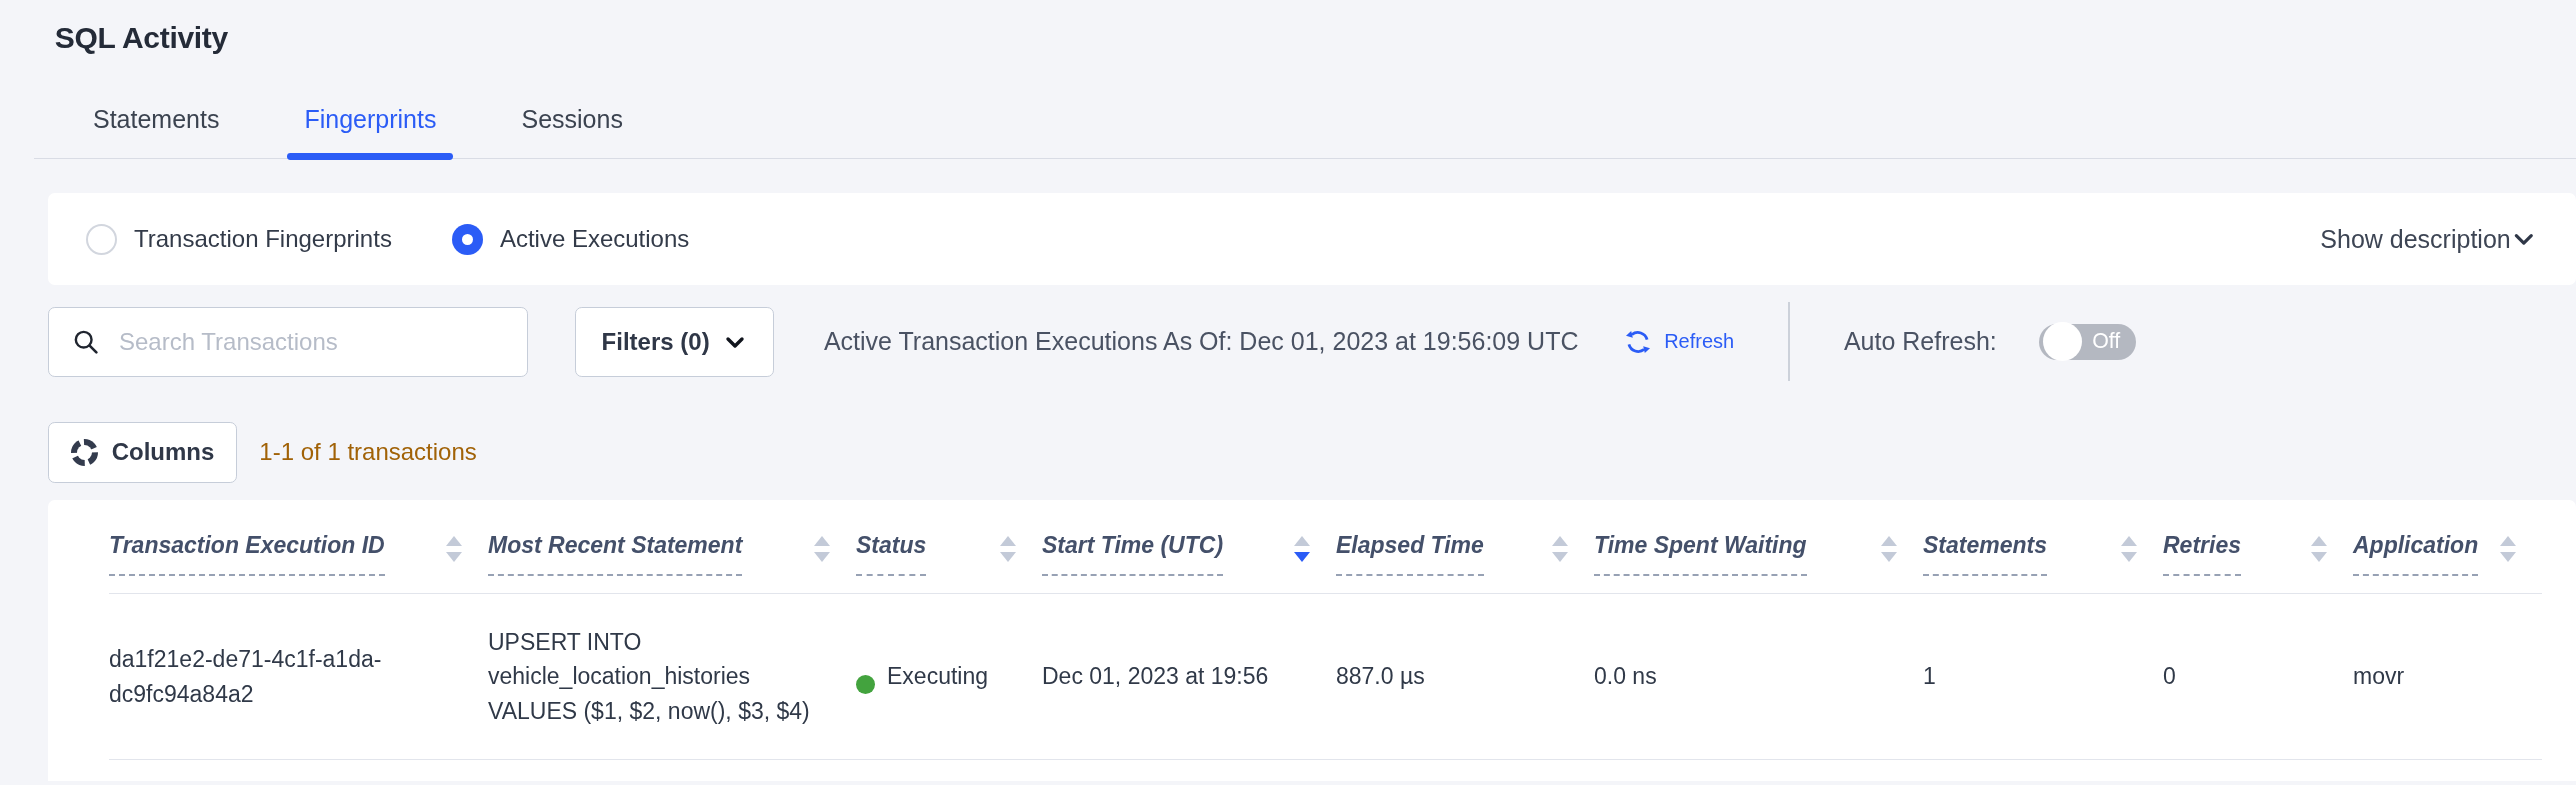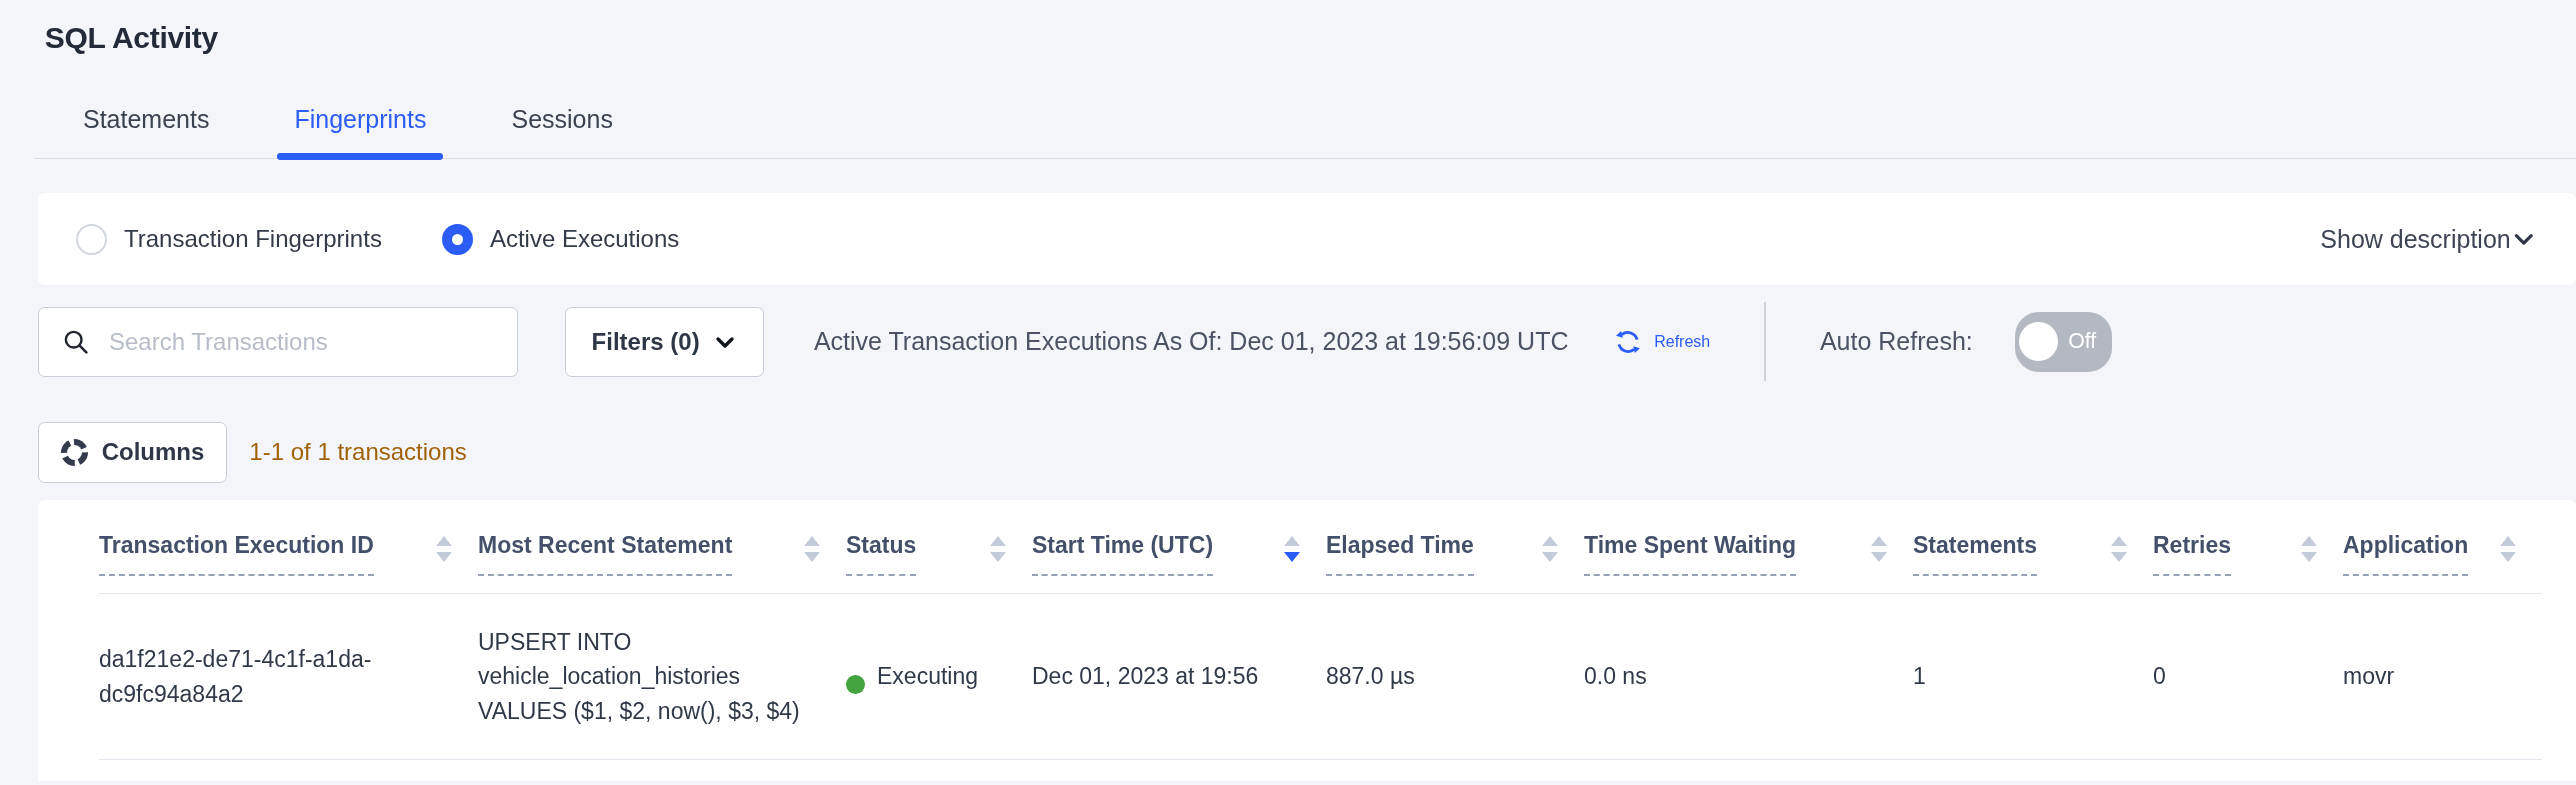--- a/index.html
+++ b/index.html
@@ -9,21 +9,21 @@
     --text:#394455; --text-dark:#242b38; --head:#44506a;
     --muted-dash:#97a1b4; --arrow:#c3cad8; --toggle:#b4b8c1;
   }
   *{box-sizing:border-box;}
   html,body{margin:0;padding:0;}
   body{
     width:2576px;height:785px;background:var(--bg);
     font-family:"Liberation Sans", sans-serif;color:var(--text);
     overflow:hidden;
   }
-  .content{padding-left:38px;}
+  .content{padding-left:48px;}
 
   
   .page-title{margin:0;padding:20.5px 0 0 6.8px;font-size:30px;font-weight:700;color:var(--text-dark);letter-spacing:-0.3px;}
   .tabs{display:flex;gap:51px;margin-top:50px;padding-left:28px;}
   .tab{position:relative;font-size:25px;color:#3b4350;padding:0 17px 24px 17px;cursor:pointer;}
   .tab.active{color:var(--accent);}
   .tab.active::after{content:"";position:absolute;left:0;right:0;bottom:-2.6px;height:6.8px;border-radius:3.4px;background:var(--accent);}
   .tabbar-divider{height:1.7px;background:#d9dce5;}
 
   
@@ -37,39 +37,39 @@
   .show-desc{margin-left:auto;margin-right:0;display:flex;align-items:center;font-size:25px;color:#3d4554;cursor:pointer;padding-right:1.7px;}
 
   
   .controls-row{margin-top:20.5px;display:flex;align-items:center;height:72px;gap:23px;}
   .search-box{width:480px;height:70px;background:#fff;border:1.7px solid var(--input-border);border-radius:6.8px;display:flex;align-items:center;padding:0 17px 0 22px;gap:17px;}
   .search-box input{border:none;outline:none;flex:1;font-size:24px;color:var(--text);font-family:inherit;background:transparent;}
   .search-box input::placeholder{color:#b6bcc8;}
   .btn{background:#fff;border:1.7px solid var(--input-border);border-radius:6.8px;display:flex;align-items:center;cursor:pointer;font-family:inherit;}
   .filters-btn{margin-left:24px;height:70px;padding:0 25.6px;gap:13.7px;font-size:24px;font-weight:700;color:#2f3747;}
   .asof{margin-left:27px;font-size:25px;color:#4a5263;white-space:nowrap;}
-  .refresh{margin-left:20.5px;display:flex;align-items:center;gap:10.2px;color:var(--accent);font-size:16px;cursor:pointer;}
+  .refresh{margin-left:20.5px;display:flex;align-items:center;gap:10.2px;color:var(--accent);font-size:20px;cursor:pointer;}
   .vdiv{width:1.7px;height:79px;background:#ccd1da;margin:0 31px;}
   .autorefresh-label{font-size:25px;color:#4a5263;}
-  .toggle{margin-left:19px;width:97px;height:60px;border-radius:24px;background:var(--toggle);display:flex;align-items:center;cursor:pointer;}
+  .toggle{margin-left:19px;width:97px;height:36px;border-radius:24px;background:var(--toggle);display:flex;align-items:center;cursor:pointer;}
   .knob{width:39px;height:39px;border-radius:50%;background:#fff;margin-left:4.3px;flex:none;}
   .toggle-state{color:#ffffff;font-size:21.3px;margin-left:10.2px;}
 
   
   .columns-row{margin-top:44px;display:flex;align-items:center;}
   .columns-btn{height:61px;padding:0 22px;gap:13.7px;font-size:24px;font-weight:700;color:#2f3747;}
   .gear{width:27px;height:27px;border:6.8px dashed #333b4d;border-radius:50%;flex:none;}
   .result-count{margin-left:22px;font-size:24px;color:#a16207;}
 
   
   .table-card{margin-top:17px;background:var(--card);border-radius:6.8px 6.8px 0 0;min-height:281px;padding:31px 34px 0 61px;}
   table{width:100%;border-collapse:collapse;table-layout:fixed;}
   th{text-align:left;vertical-align:top;padding:0 25.6px 17px 0;border-bottom:1.7px solid var(--border);cursor:pointer;}
   .th-inner{display:flex;align-items:flex-start;justify-content:space-between;}
-  .th-label{display:inline-block;font-weight:700;font-size:23px;color:var(--head);line-height:1.25;padding-bottom:14.5px;border-bottom:2.6px dashed var(--muted-dash);}
+  .th-label{display:inline-block;font-weight:700;font-size:23px;color:var(--head);line-height:1.25;padding-bottom:14.5px;border-bottom:2.6px dashed var(--muted-dash);font-style:italic;}
   .sort{display:flex;flex-direction:column;gap:6px;padding-top:5.1px;margin-left:12px;flex:none;}
   .tri-up{width:0;height:0;border-left:8.5px solid transparent;border-right:8.5px solid transparent;border-bottom:10.2px solid var(--arrow);}
   .tri-down{width:0;height:0;border-left:8.5px solid transparent;border-right:8.5px solid transparent;border-top:10.2px solid var(--arrow);}
   th.sort-desc .tri-down{border-top-color:var(--accent);}
   td{font-size:23px;color:#303948;line-height:1.5;padding:31px 25.6px 31px 0;border-bottom:1.7px solid var(--border);vertical-align:middle;overflow-wrap:break-word;}
   td.id-cell{padding-right:51px;}
   .status-cell{display:flex;align-items:flex-end;gap:12px;}
   .status-dot{width:19px;height:19px;border-radius:50%;background:var(--green);flex:none;}
 
   .icon{display:inline-flex;flex:none;}

